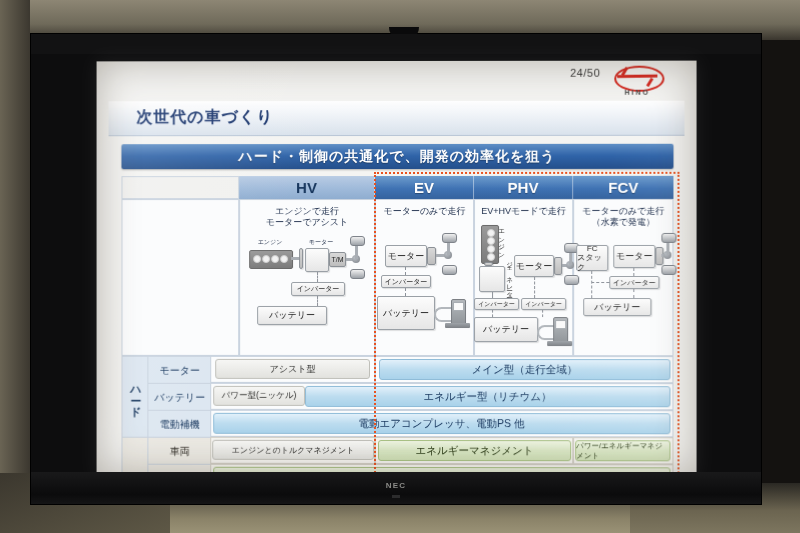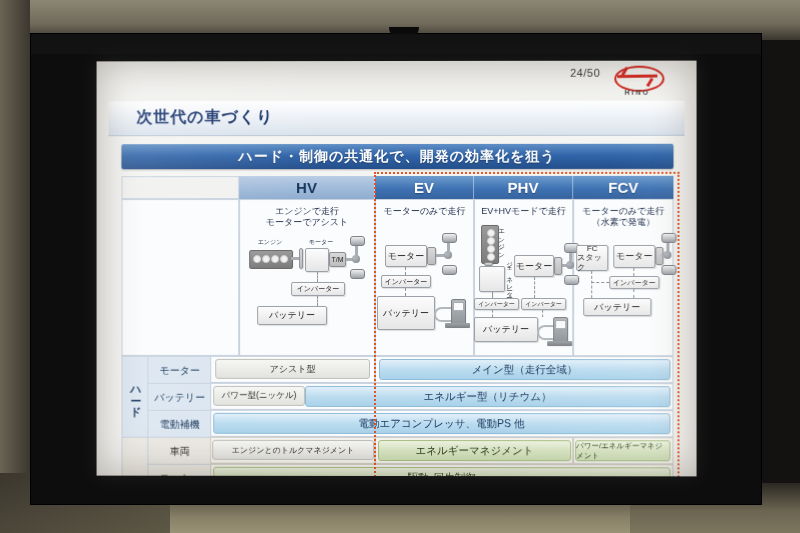--- a/index.html
+++ b/index.html
@@ -328,14 +328,18 @@
           <div class="bar-green" style="left:92px;top:291px;width:457px;height:21px;">駆動･回生制御</div>
 
           <div class="redbox" style="left:253px;top:-4px;width:301px;height:345px;"></div>
 
         </div>
       </div>
       <div class="glare"></div>
       <div class="vig"></div>
     </div>
 
+    <div class="bezel-bottom">
+      <div class="nec">NEC</div>
+      <div class="pwr"></div>
+    </div>
   </div>
 </div>
 
 </body></html>

